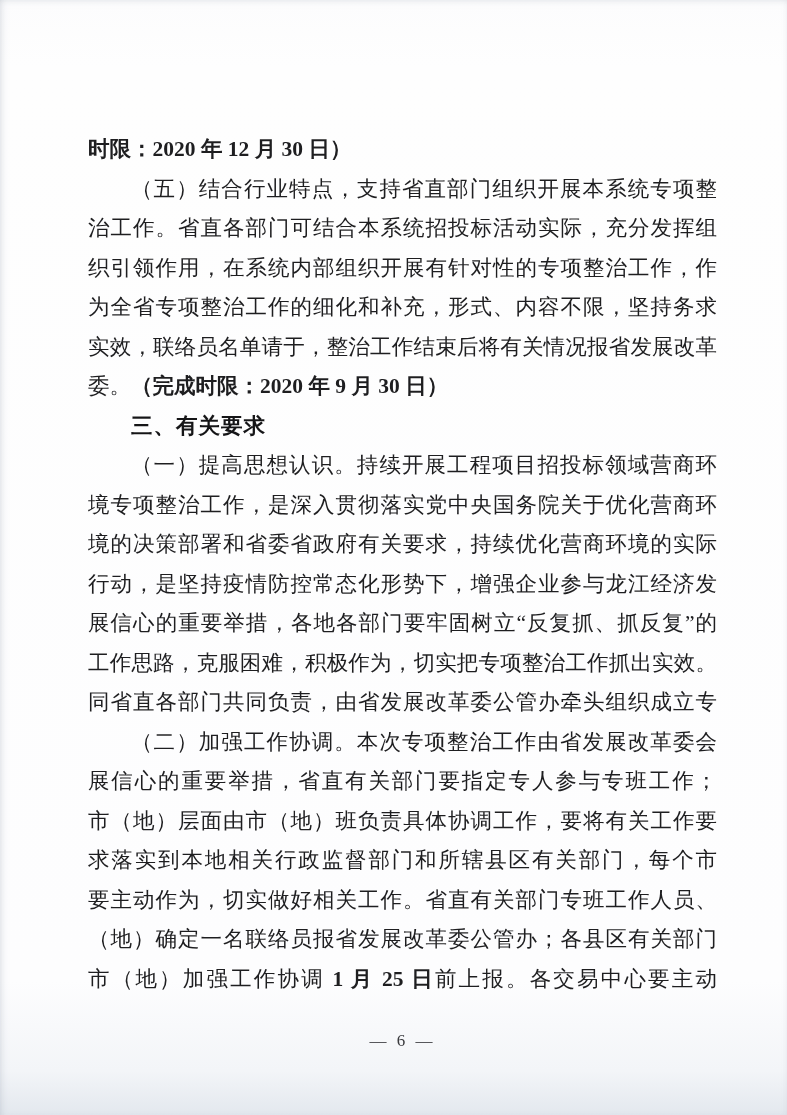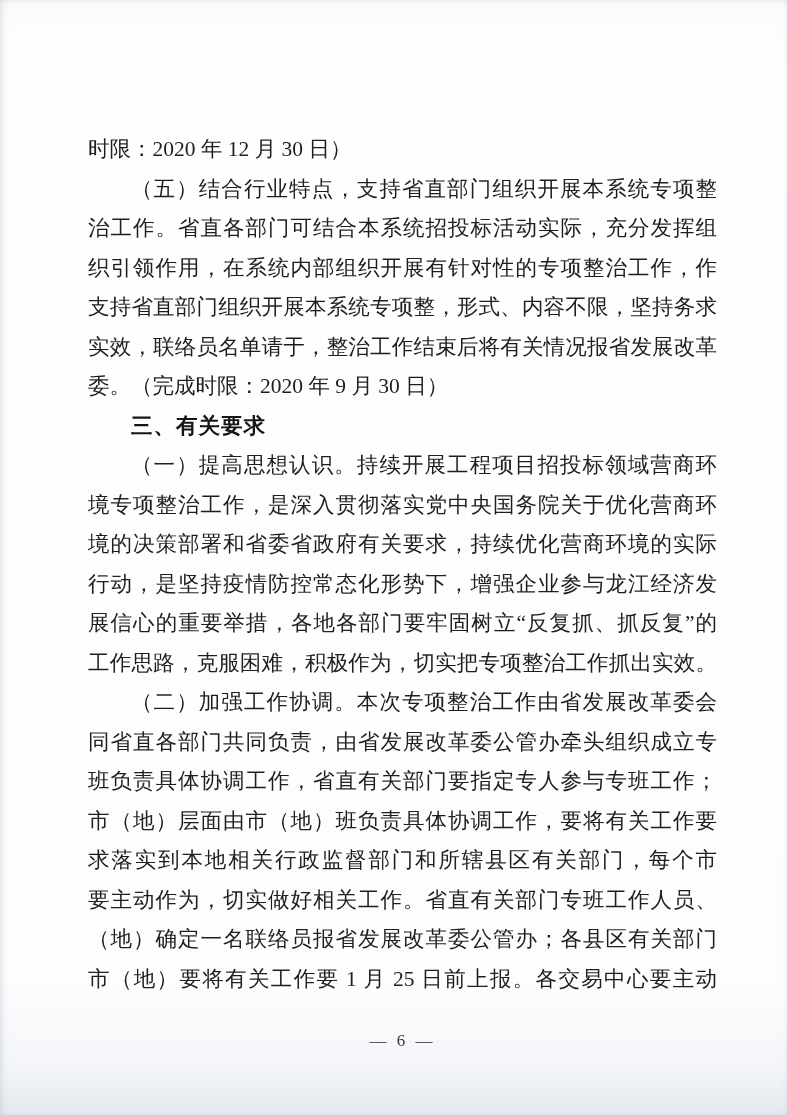--- a/index.html
+++ b/index.html
@@ -48,21 +48,21 @@
     white-space: nowrap;
   }
   .line.last {
     text-align: left;
     text-align-last: left;
   }
   .line.indent {
     text-indent: 43px;
   }
   .line .b {
-    font-weight: normal;
+    font-weight: bold;
   }
   .line.heading span {
     font-family: Liberation Sans, sans-serif;
     font-weight: bold;
     letter-spacing: 1px;
     color: #151517;
   }
   .footer {
     position: absolute;
     top: 1031px;
@@ -77,33 +77,33 @@
 </style>
 </head>
 <body>
 
 <div class="page">
   <div class="text-block">
       <div class="line last"><span class="b">时限：2020 年 12 月 30 日）</span></div>
       <div class="line indent"><span>（五）结合行业特点，支持省直部门组织开展本系统专项整</span></div>
       <div class="line"><span>治工作。省直各部门可结合本系统招投标活动实际，充分发挥组</span></div>
       <div class="line"><span>织引领作用，在系统内部组织开展有针对性的专项整治工作，作</span></div>
-      <div class="line"><span>支持省直部门组织开展本系统专项整，形式、内容不限，坚持务求</span></div>
+      <div class="line"><span>为全省专项整治工作的细化和补充，形式、内容不限，坚持务求</span></div>
       <div class="line"><span>实效，联络员名单请于，整治工作结束后将有关情况报省发展改革</span></div>
       <div class="line last"><span>委。</span><span class="b">（完成时限：2020 年 9 月 30 日）</span></div>
       <div class="line indent last heading"><span class="b">三、有关要求</span></div>
       <div class="line indent"><span>（一）提高思想认识。持续开展工程项目招投标领域营商环</span></div>
       <div class="line"><span>境专项整治工作，是深入贯彻落实党中央国务院关于优化营商环</span></div>
       <div class="line"><span>境的决策部署和省委省政府有关要求，持续优化营商环境的实际</span></div>
       <div class="line"><span>行动，是坚持疫情防控常态化形势下，增强企业参与龙江经济发</span></div>
       <div class="line"><span>展信心的重要举措，各地各部门要牢固树立“反复抓、抓反复”的</span></div>
       <div class="line"><span>工作思路，克服困难，积极作为，切实把专项整治工作抓出实效。</span></div>
+      <div class="line"><span>同省直各部门共同负责，由省发展改革委公管办牵头组织成立专</span></div>
       <div class="line indent"><span>（二）加强工作协调。本次专项整治工作由省发展改革委会</span></div>
-      <div class="line"><span>同省直各部门共同负责，由省发展改革委公管办牵头组织成立专</span></div>
-      <div class="line"><span>班负责具体协调工作，省直有关部门要指定专人参与专班工作；</span></div>
+      <div class="line"><span>展信心的重要举措，省直有关部门要指定专人参与专班工作；</span></div>
       <div class="line"><span>市（地）层面由市（地）班负责具体协调工作，要将有关工作要</span></div>
       <div class="line"><span>求落实到本地相关行政监督部门和所辖县区有关部门，每个市</span></div>
       <div class="line"><span>要主动作为，切实做好相关工作。省直有关部门专班工作人员、</span></div>
       <div class="line"><span>（地）确定一名联络员报省发展改革委公管办；各县区有关部门</span></div>
-      <div class="line"><span>市（地）要将有关工作要 </span><span class="b">1 月 25 日</span><span>前上报。各交易中心要主动</span></div>
+      <div class="line"><span>市（地）加强工作协调 </span><span class="b">1 月 25 日</span><span>前上报。各交易中心要主动</span></div>
     </div>
   <div class="footer">— 6 —</div>
 </div>
 
 </body></html>

